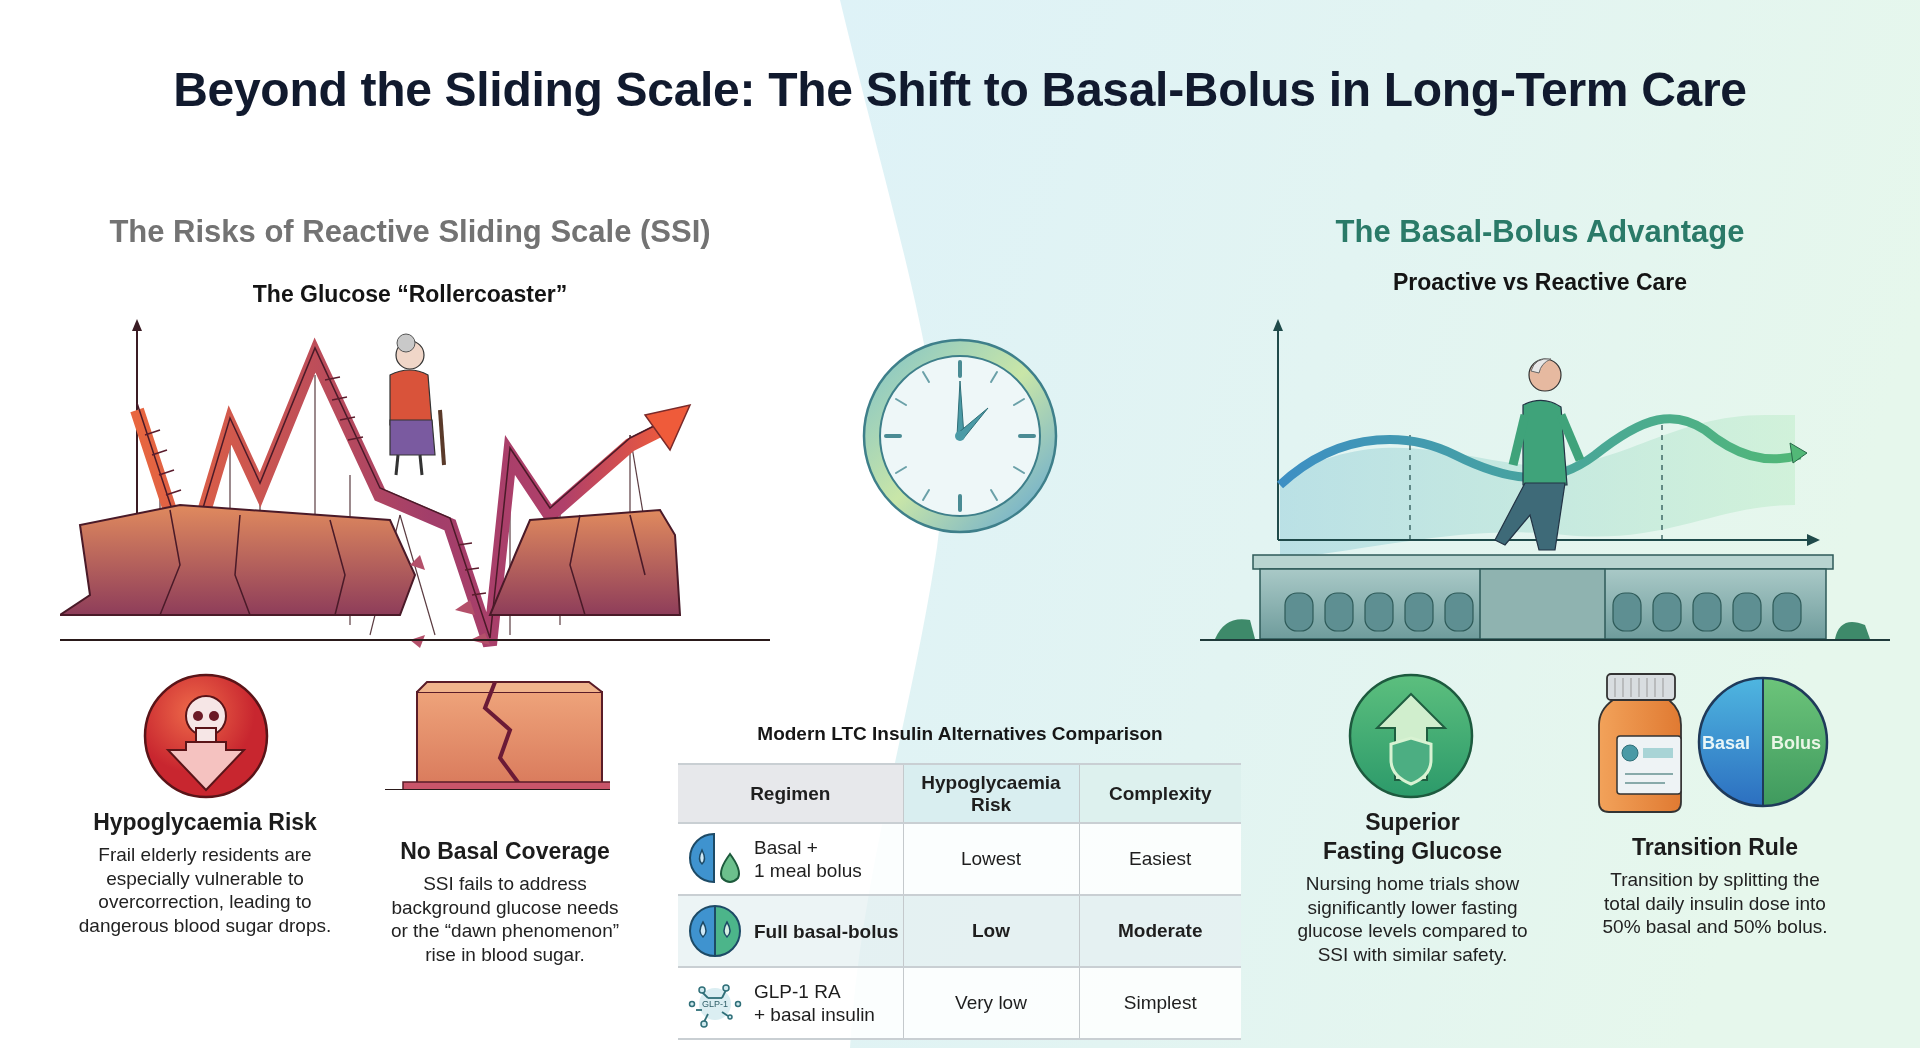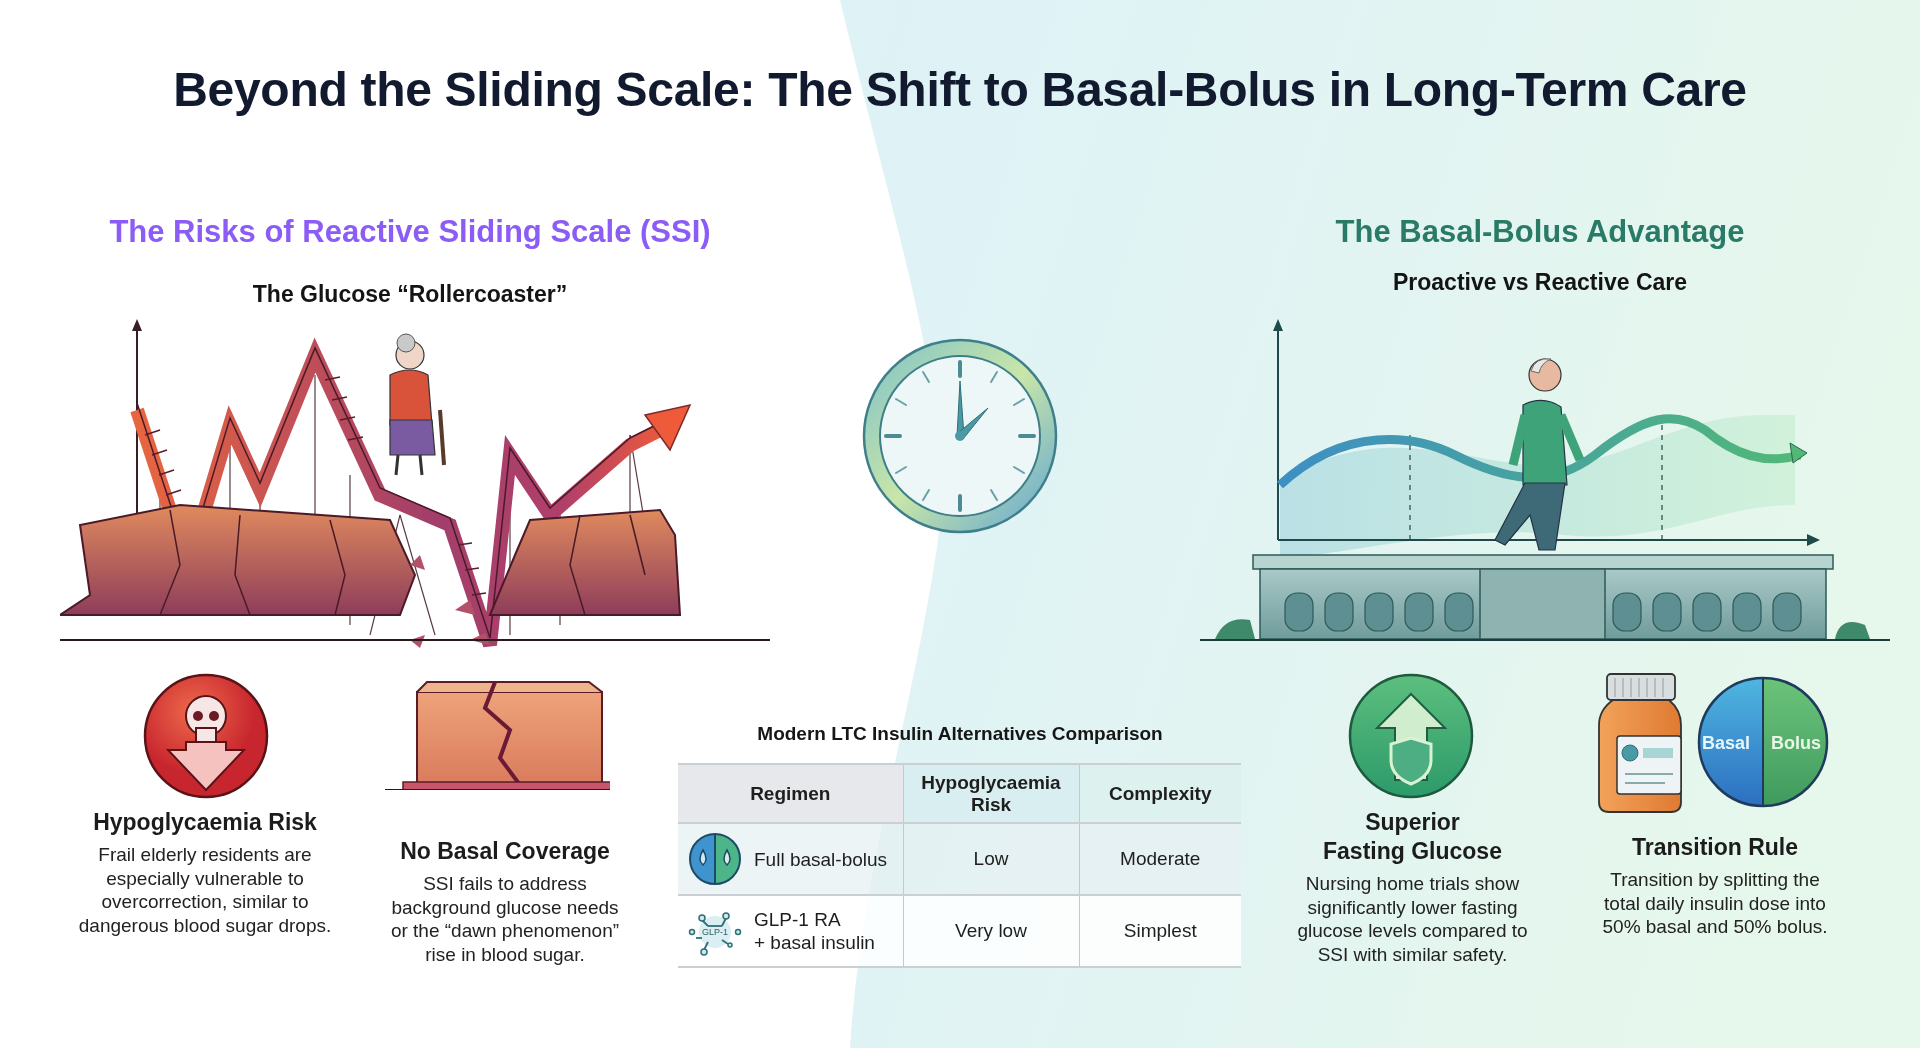--- a/index.html
+++ b/index.html
@@ -14,21 +14,21 @@
     position: absolute; inset: 0; z-index: 0;
   }
   .layer { position: absolute; z-index: 1; }
   .main-title {
     left: 0; top: 62px; width: 1920px; text-align: center;
     font-size: 48px; font-weight: 700; color: #111a2e; letter-spacing: -0.3px;
   }
   .sec-title {
     font-size: 31px; font-weight: 700; text-align: center;
   }
-  .sec-title.left { left: 60px; width: 700px; top: 214px; color: #8b5cf6; }
+  .sec-title.left { left: 60px; width: 700px; top: 214px; color: #737373; }
   .sec-title.right { left: 1240px; width: 600px; top: 214px; color: #2a7a68; }
   .sub-title { font-size: 23px; font-weight: 700; text-align: center; color: #141414; }
   .sub-title.left { left: 160px; width: 500px; top: 281px; }
   .sub-title.right { left: 1260px; width: 560px; top: 269px; }
 
   .illus { position: absolute; z-index: 1; }
 
   .card { position: absolute; z-index: 1; text-align: center; }
   .card .head { font-size: 23px; font-weight: 700; line-height: 29px; color: #1c1c1c; }
   .card .body { font-size: 19px; line-height: 23.5px; color: #222; margin-top: 6px; }
@@ -47,21 +47,21 @@
   }
   table.cmp th:first-child, table.cmp td:first-child { border-left: none; margin-top: 16px; }
   table.cmp th {
     height: 59px; font-weight: 700; font-size: 19px; line-height: 22px;
     background: linear-gradient(90deg, #e6e7ea 0%, #e6e7ea 40%, #dceff1 41%, #dff3ee 100%);
   }
   table.cmp th.c1 { background: #e7e8eb; width: 225px; }
   table.cmp th.c2 { background: #d9eef0; width: 176px; }
   table.cmp th.c3 { background: #ddf1ee; }
   table.cmp td { height: 72px; text-align: center; }
-  table.cmp tr.alt td { background: rgba(230,240,242,0.75); }
+  table.cmp tr.alt td { background: rgba(230,240,242,0.75); font-weight: bold; }
   table.cmp tr.plain td { background: rgba(255,255,255,0.85); }
   .reg { display: flex; align-items: center; text-align: left; padding-left: 8px; gap: 10px; line-height: 23px; }
   .reg svg { flex: 0 0 auto; }
 </style>
 </head>
 <body>
 
 <svg class="bg-right" width="1920" height="1048" viewBox="0 0 1920 1048">
   <defs>
     <linearGradient id="bgGrad" x1="0" y1="0" x2="1" y2="0.3">
@@ -253,21 +253,21 @@
   <circle cx="64" cy="44" r="20" fill="#f6e6e6" stroke="#5a1418" stroke-width="2"></circle>
   <rect x="54" y="56" width="20" height="14" fill="#f6e6e6" stroke="#5a1418" stroke-width="2"></rect>
   <circle cx="56" cy="44" r="5" fill="#6b1a26"></circle>
     <circle cx="72" cy="44" r="5" fill="#6b1a26"></circle>
 </svg>
 <div class="card" style="left:50px;top:808px;width:310px">
   <div class="head">Hypoglycaemia Risk</div>
   <div class="body">
     <div>Frail elderly residents are</div>
     <div>especially vulnerable to</div>
-    <div>overcorrection, similar to</div>
+    <div>overcorrection, leading to</div>
     <div>dangerous blood sugar drops.</div>
   </div>
 </div>
 
 <svg class="illus" style="left:385px;top:680px" width="225" height="110" viewBox="0 0 225 110">
   <defs>
       <linearGradient id="blk" x1="0" y1="0" x2="0" y2="1">
         <stop offset="0" stop-color="#eea37a"></stop>
         <stop offset="1" stop-color="#d97a5c"></stop>
       </linearGradient>
@@ -295,20 +295,37 @@
     <tr>
       <th class="c1">Regimen</th>
       <th class="c2">
         <div>Hypoglycaemia</div>
         <div>Risk</div>
       </th>
       <th class="c3">Complexity</th>
     </tr>
   </thead>
   <tbody>
+    <tr class="plain">
+      <td>
+        <div class="reg">
+          <svg width="58" height="58" viewBox="0 0 58 58">
+            <path d="M28,4 A24,24 0 0 0 28,52 Z" fill="#3f93cf" stroke="#1d4a66" stroke-width="2"></path>
+            <path d="M16,20 Q11,30 16,34 Q21,30 16,20 Z" fill="#cfe9f6" stroke="#1d4a66" stroke-width="1.5"></path>
+            <path d="M44,24 Q32,40 36,48 Q44,56 52,48 Q56,40 44,24 Z" fill="#6cc08c" stroke="#1d5a3c" stroke-width="2"></path>
+          </svg>
+          <div>
+            <div>Basal +</div>
+            <div>1 meal bolus</div>
+          </div>
+        </div>
+      </td>
+      <td>Lowest</td>
+      <td>Easiest</td>
+    </tr>
     <tr class="alt">
       <td>
         <div class="reg">
           <svg width="58" height="58" viewBox="0 0 58 58">
             <path d="M29,4 A25,25 0 0 0 29,54 Z" fill="#3f93cf"></path>
             <path d="M29,4 A25,25 0 0 1 29,54 Z" fill="#4cb58a"></path>
             <circle cx="29" cy="29" r="25" fill="none" stroke="#1d4a66" stroke-width="2"></circle>
             <line x1="29" y1="4" x2="29" y2="54" stroke="#1d4a66" stroke-width="2"></line>
             <path d="M17,20 Q11,30 17,35 Q23,30 17,20 Z" fill="#cfe9f6" stroke="#1d4a66" stroke-width="1.5"></path>
             <path d="M41,20 Q35,30 41,35 Q47,30 41,20 Z" fill="#d6f0e2" stroke="#1d4a66" stroke-width="1.5"></path>

